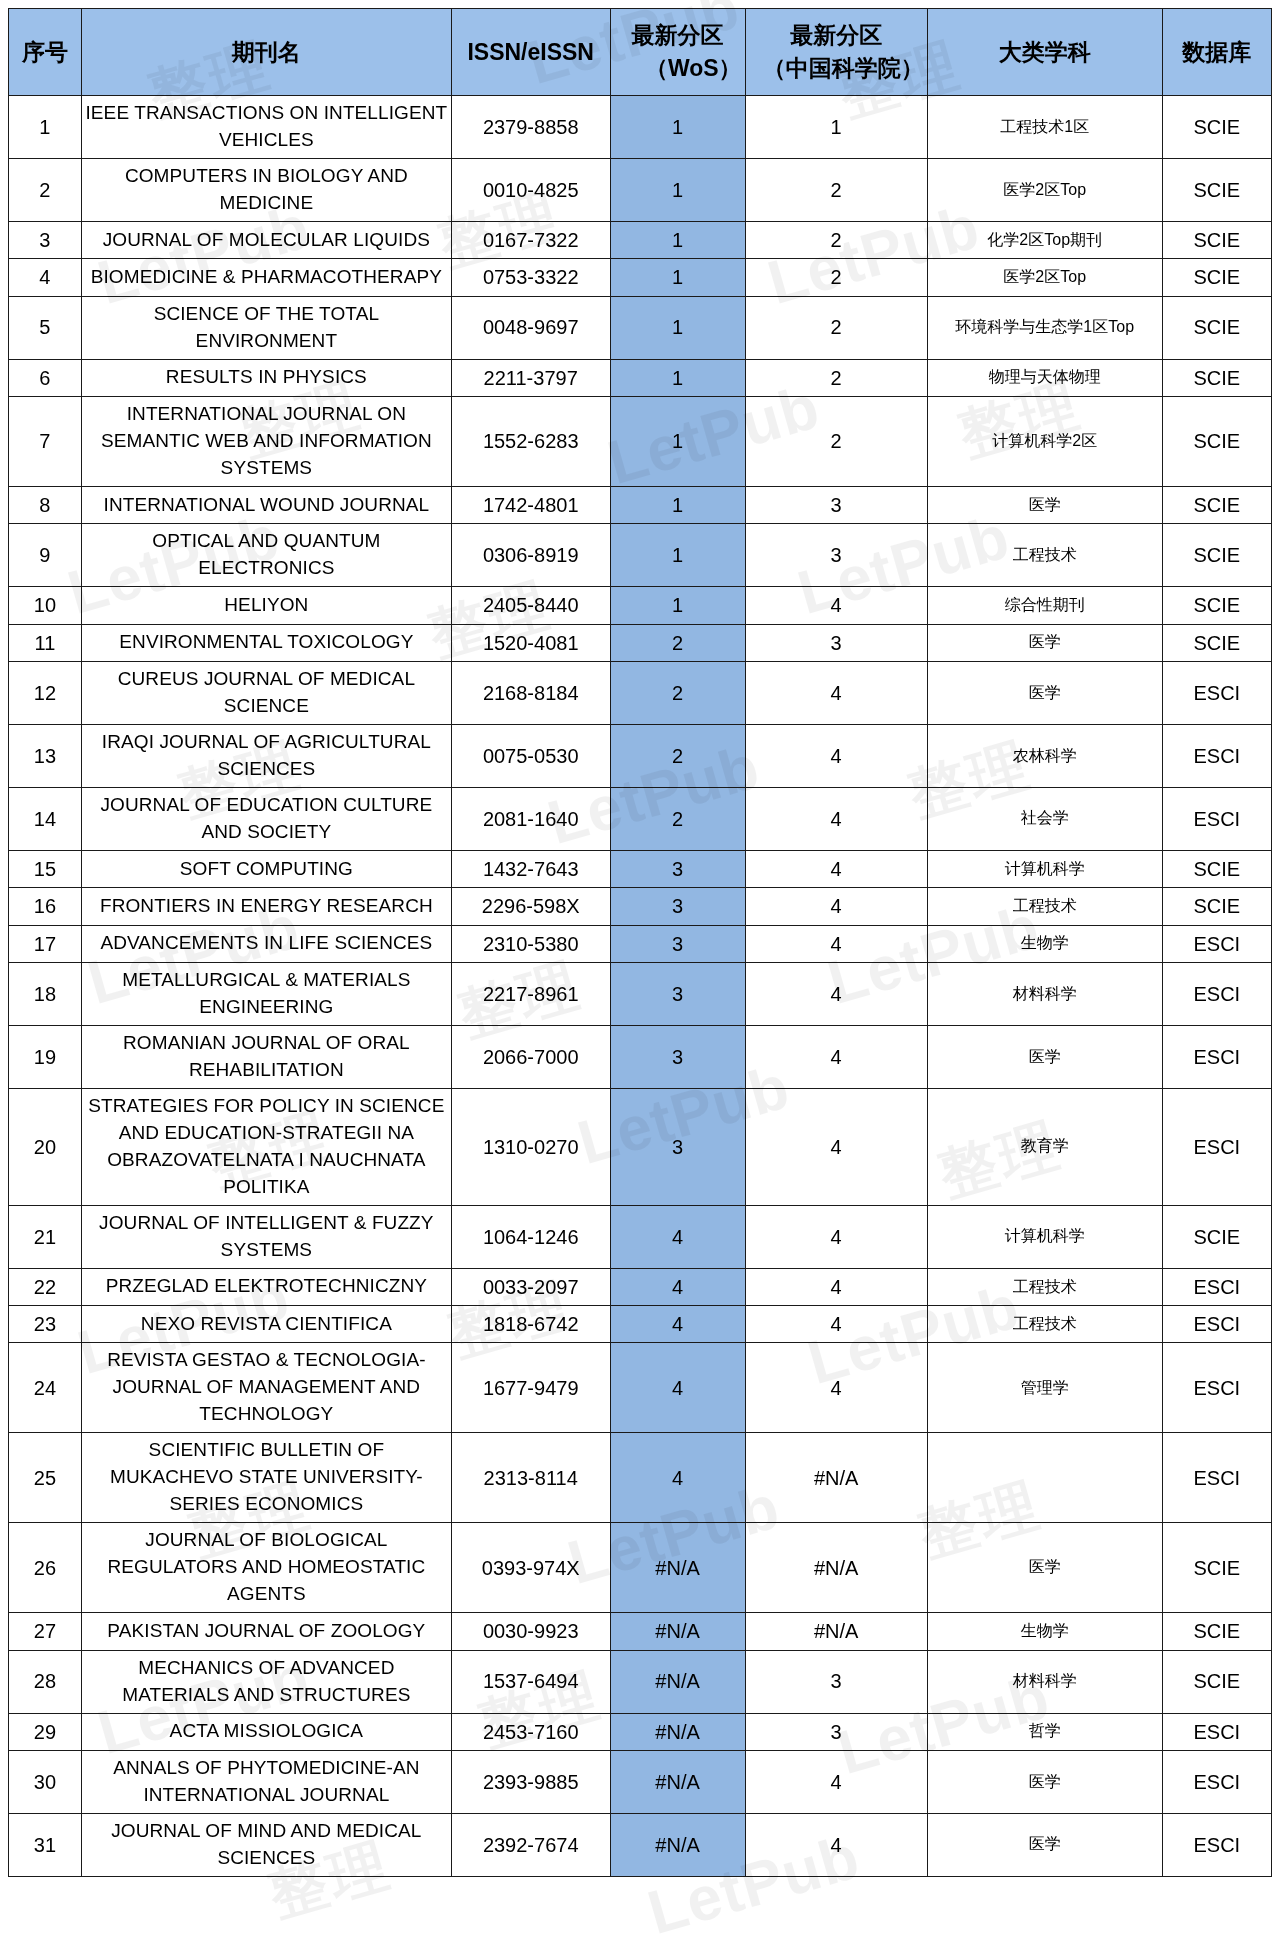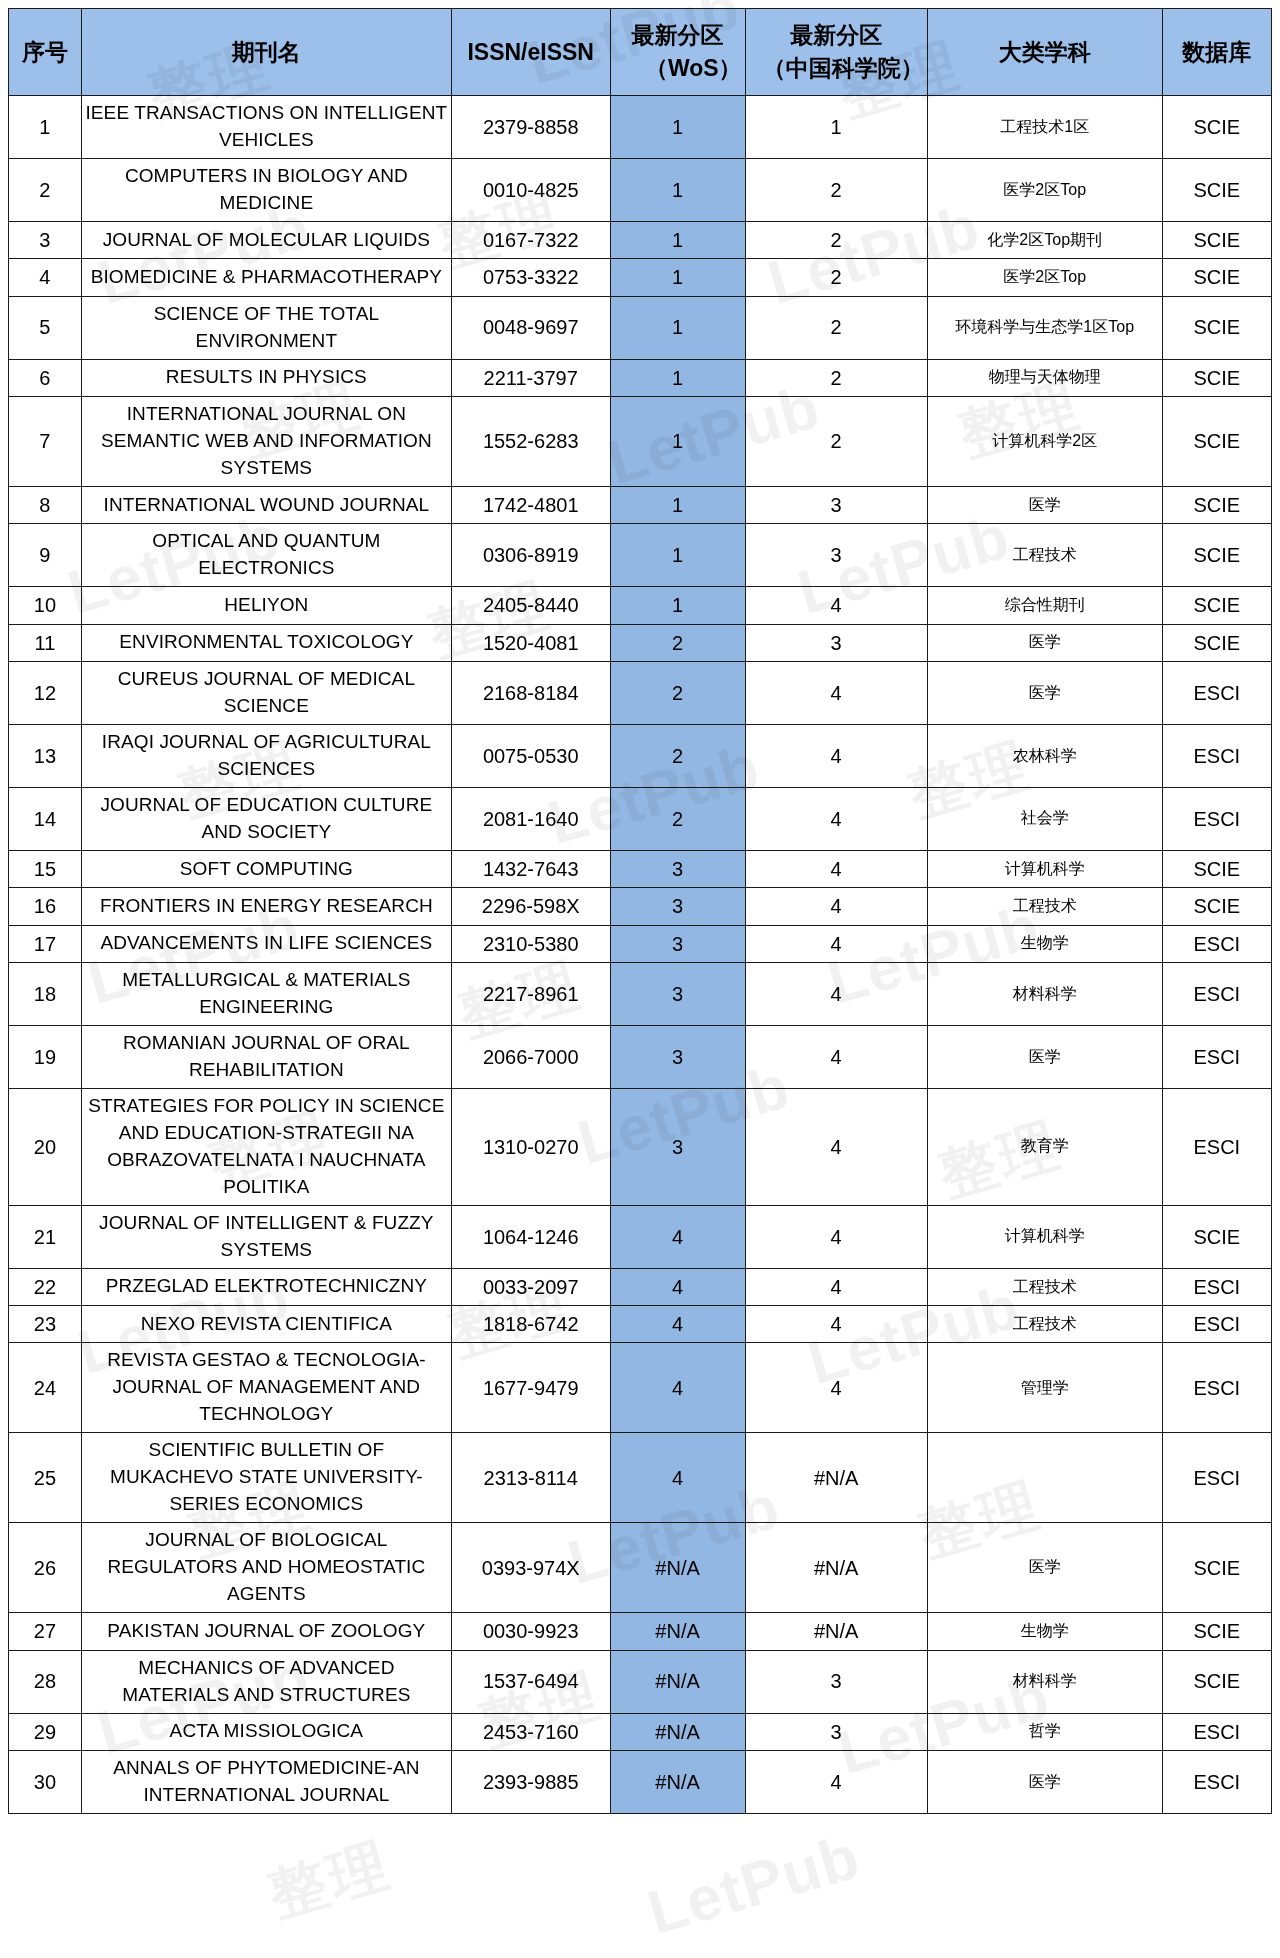--- a/index.html
+++ b/index.html
@@ -428,15 +428,24 @@
         </tr>
         <tr>
           <td class="c-no">30</td>
           <td class="c-name">ANNALS OF PHYTOMEDICINE-AN INTERNATIONAL JOURNAL</td>
           <td class="c-issn">2393-9885</td>
           <td class="c-wos">#N/A</td>
           <td class="c-cas">4</td>
           <td class="c-subject">医学</td>
           <td class="c-db">ESCI</td>
         </tr>
+        <tr>
+          <td class="c-no">31</td>
+          <td class="c-name">JOURNAL OF MIND AND MEDICAL SCIENCES</td>
+          <td class="c-issn">2392-7674</td>
+          <td class="c-wos">#N/A</td>
+          <td class="c-cas">4</td>
+          <td class="c-subject">医学</td>
+          <td class="c-db">ESCI</td>
+        </tr>
       </tbody>
   </table>
 </div>
 
 </body></html>

